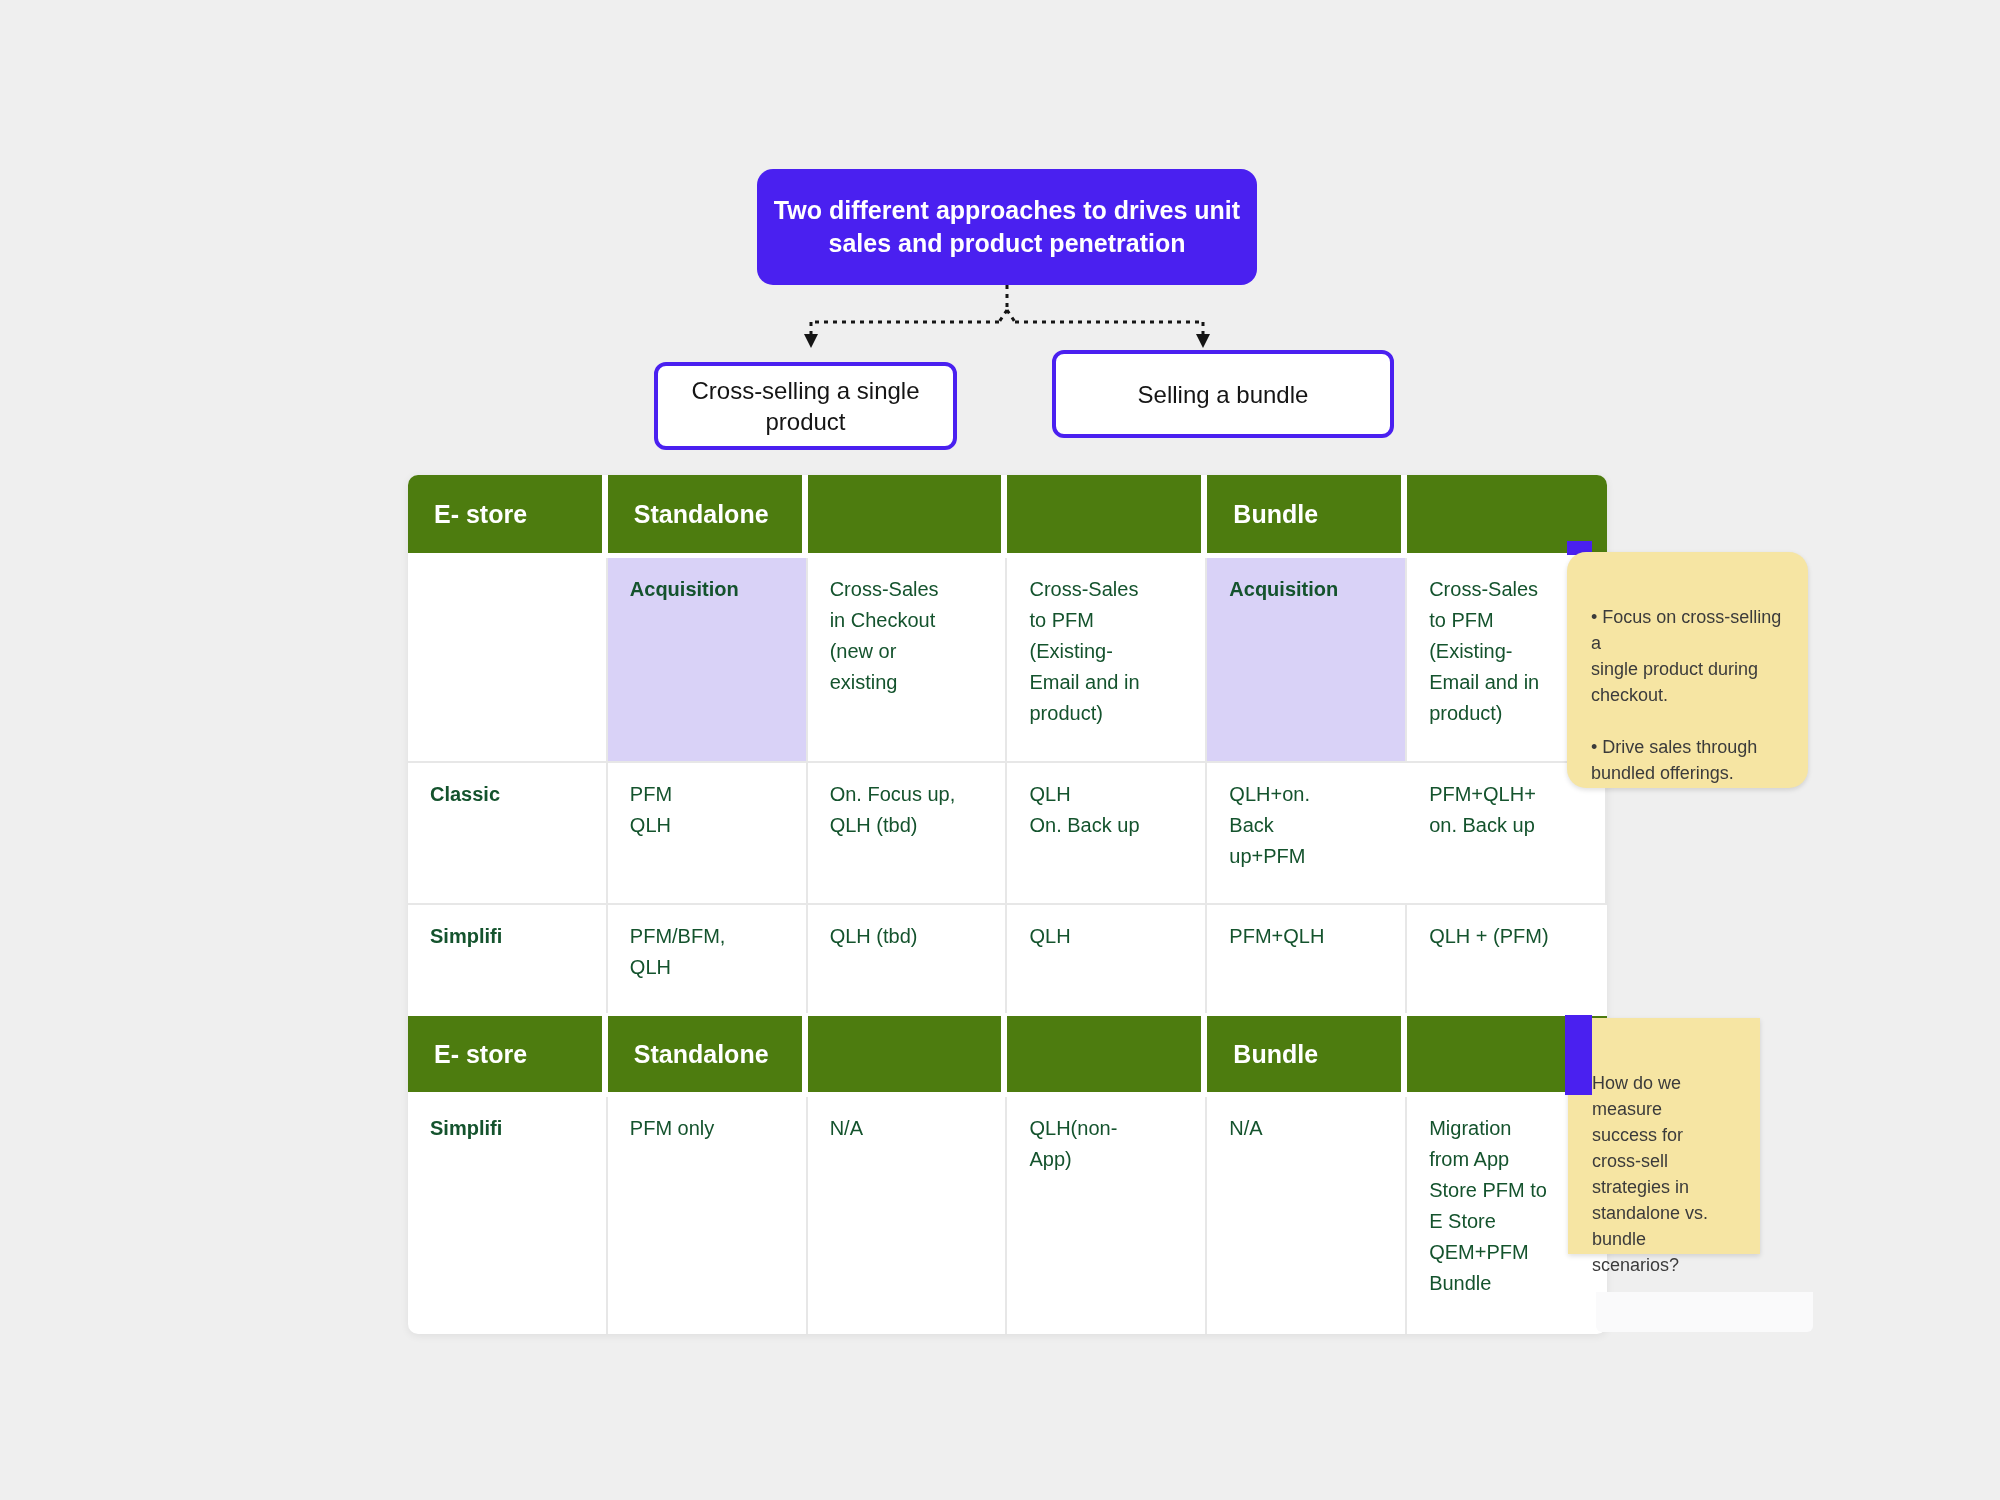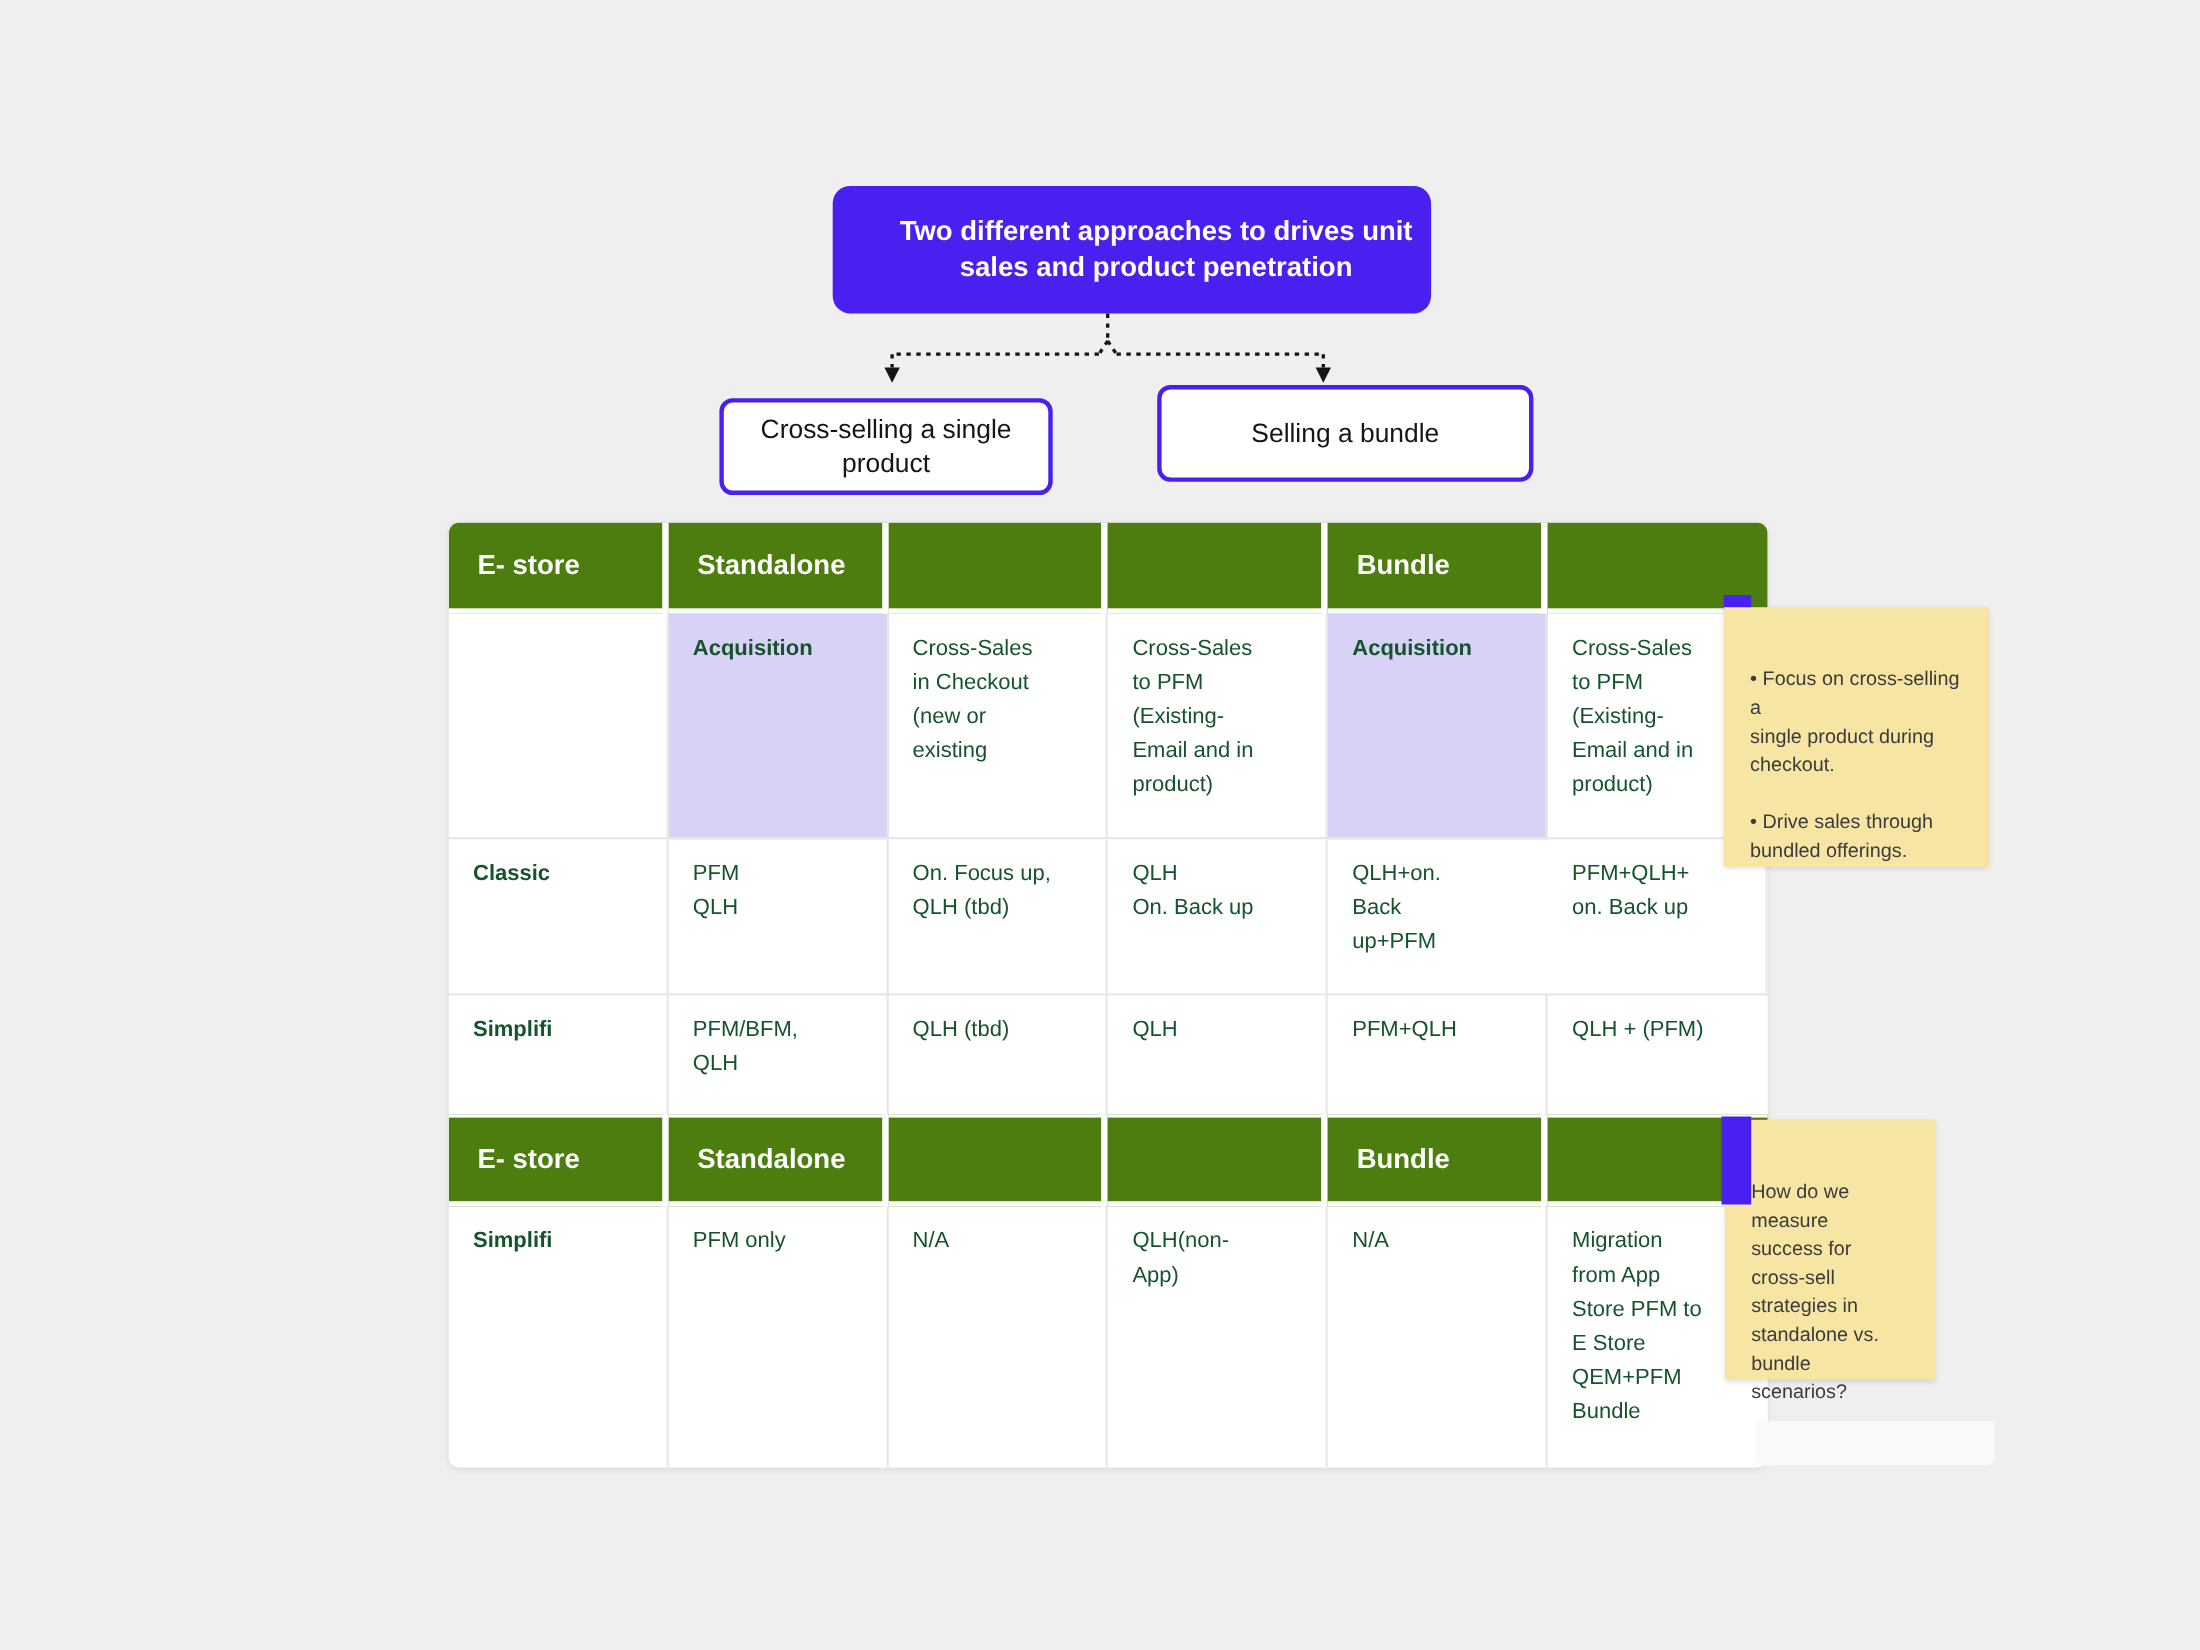--- a/index.html
+++ b/index.html
@@ -3,21 +3,21 @@
 <meta charset="utf-8">
 <style>
   html,body{margin:0;padding:0;}
   body{background:#efefef;font-family:"Liberation Sans", sans-serif;}
   .stage{position:relative;width:2000px;height:1500px;background:#efefef;overflow:hidden;}
 
   
   .title-box{
     position:absolute;left:757px;top:169px;width:500px;height:116px;
     background:#4a20f0;border-radius:16px;display:flex;align-items:center;justify-content:center;
-    color:#fff;font-weight:bold;font-size:25px;line-height:33px;text-align:center;white-space:pre-line;padding-left:44px;
+    color:#fff;font-weight:bold;font-size:25px;line-height:33px;text-align:center;white-space:pre-line;
   }
   .branch-box{
     position:absolute;width:303px;height:88px;background:#fff;border:4px solid #4a20f0;border-radius:12px;
     display:flex;align-items:center;justify-content:center;box-sizing:border-box;
     color:#151515;font-size:24px;line-height:31px;text-align:center;white-space:pre-line;
   }
   .branch-left{left:654px;top:350px;margin-top:12px;}
   .branch-right{left:1052px;top:350px;width:342px;}
   .connector{position:absolute;left:750px;top:280px;}
 
@@ -42,21 +42,21 @@
   .cell.lav{background:#d9d2f7;}
   .cell.b{font-weight:bold;}
 
   
   .sticky{
     position:absolute;width:241px;height:236px;background:#f6e5a3;
     box-shadow:0 2px 5px rgba(0,0,0,.13);
     color:#3b3b3b;font-size:18px;line-height:26px;padding:26px 24px;box-sizing:border-box;
     white-space:pre-line;z-index:3;
   }
-  .sticky1{left:1567px;top:552px;}
+  .sticky1{left:1567px;top:552px;border-radius:19px;}
   .sticky2{left:1565px;top:805px;height:235px;width:243px;}
   .sticky3{left:1568px;top:1018px;width:192px;}
   .p-sliver{position:absolute;background:#4a20f0;z-index:2;}
   .p-sliver1{left:1567px;top:541px;width:25px;height:14px;}
   .p-square2{left:1565px;top:1015px;width:27px;height:80px;z-index:4;}
   .shadow-panel{
     position:absolute;left:1596px;top:1292px;width:217px;height:40px;
     background:#fafafb;border-radius:0 0 6px 6px;z-index:1;
   }
 </style>

